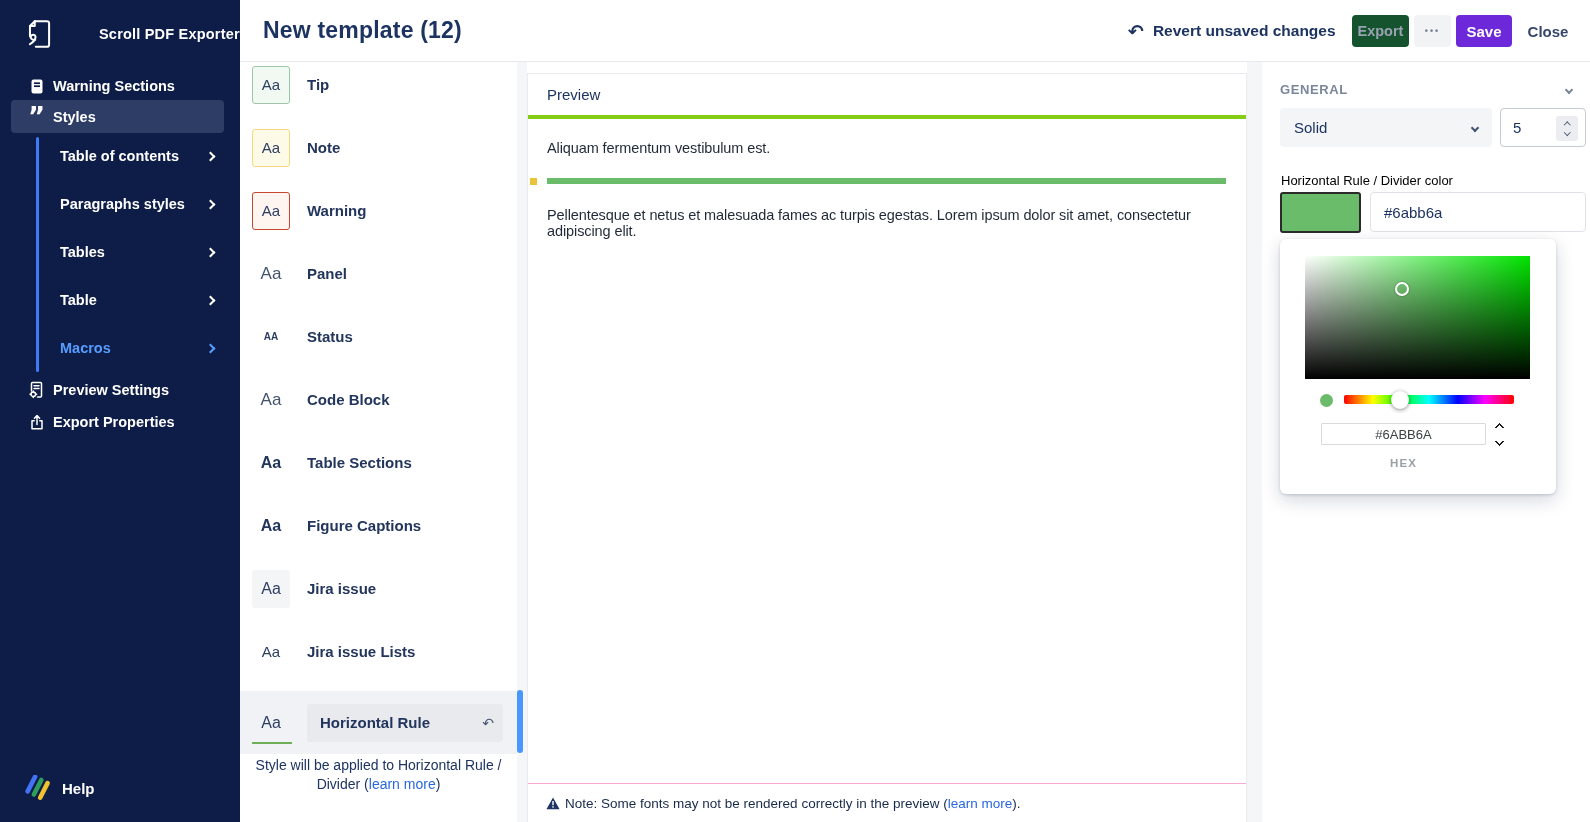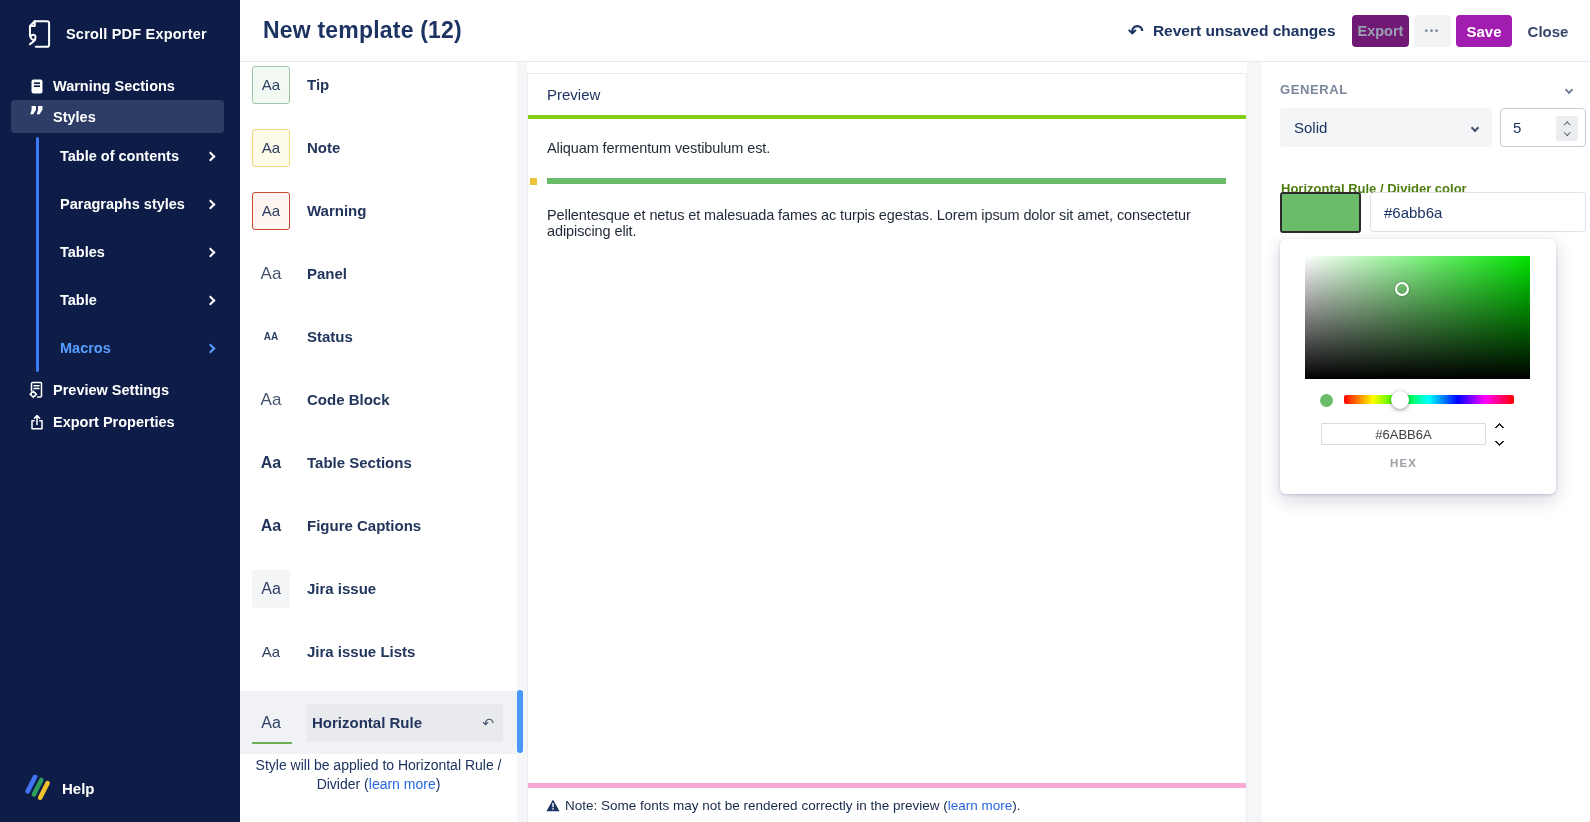--- a/index.html
+++ b/index.html
@@ -2,21 +2,21 @@
 <html><head>
 <meta charset="utf-8">
 <style>
   * { margin:0; padding:0; box-sizing:border-box; }
   html,body { width:1590px; height:822px; }
   body { font-family:"Liberation Sans","DejaVu Sans",sans-serif; background:#fff; }
   #app { position:relative; width:1590px; height:822px; overflow:hidden; background:#fff; }
 
   
   .sidebar { position:absolute; left:0; top:0; width:240px; height:822px; background:#0E1D47; color:#fff; }
-  .logo-row { position:absolute; left:0; top:10px; width:240px; height:48px; display:flex; align-items:center; }
+  .logo-row { position:absolute; left:0; top:10px; width:240px; height:48px; display:flex; align-items:center;gap:33px; }
   .logo-ic { margin-left:22px; width:34px; height:34px; }
   .logo-title { margin-left:10px; font-size:14.5px; font-weight:700; letter-spacing:.2px; }
   .nav-item { position:absolute; left:0; width:240px; height:32px; display:flex; align-items:center; cursor:pointer; font-size:14.5px; font-weight:700; }
   .nav-ic { width:17px; height:17px; margin-left:28px; margin-right:8px; flex:0 0 auto; display:flex; align-items:center; justify-content:center; }
   .nav-sel { position:absolute; left:11px; top:100px; width:213px; height:33px; background:#2E3D66; border-radius:4px; }
   .quote-glyph { font-size:26px; line-height:10px; font-weight:700; color:#fff; font-family:"DejaVu Sans",sans-serif; }
   .subline { position:absolute; left:36px; top:137px; width:3px; height:235px; background:#3E7BF8; border-radius:2px; }
   .sub-item { position:absolute; left:0; width:240px; height:30px; display:flex; align-items:center; cursor:pointer; font-size:14.5px; font-weight:700; color:#fff; }
   .sub-item .lbl { margin-left:60px; }
   .sub-item .chev { position:absolute; right:26px; }
@@ -28,23 +28,23 @@
   .chev.down { transform:rotate(45deg); }
   .chev.up { transform:rotate(-135deg); }
 
   
   .header { position:absolute; left:240px; top:0; width:1350px; height:62px; background:#fff; border-bottom:1px solid #E7E9EE; }
   .page-title { position:absolute; left:23px; top:17px; font-size:23px; font-weight:800; color:#1D3462; letter-spacing:.2px; }
   .revert { position:absolute; left:888px; top:0; height:62px; display:flex; align-items:center; cursor:pointer; color:#1D3462; }
   .revert .uic { font-size:19px; font-weight:700; margin-right:9px; line-height:1; font-family:"DejaVu Sans",sans-serif; }
   .revert .lbl { font-size:15.5px; font-weight:700; }
   .btn { position:absolute; top:15px; height:32px; border-radius:4px; border:none; display:flex; align-items:center; justify-content:center; font-family:inherit; cursor:pointer; }
-  .btn-export { left:1112px; width:57px; background:#701a75; color:#99A2B1; font-size:14.5px; font-weight:600; cursor:default; }
+  .btn-export { left:1112px; width:57px; background:#14532d; color:#99A2B1; font-size:14.5px; font-weight:600; cursor:default; }
   .btn-more { left:1174px; width:37px; background:#F2F3F5; color:#6F7C93; font-size:9px; letter-spacing:2px; font-weight:700; }
-  .btn-save { left:1216px; width:56px; background:#a21caf; color:#fff; font-size:15px; font-weight:700; }
+  .btn-save { left:1216px; width:56px; background:#6d28d9; color:#fff; font-size:15px; font-weight:700; }
   .btn-close { left:1282px; width:52px; background:transparent; color:#36456A; font-size:15px; font-weight:600; }
 
   
   .gap-strip { position:absolute; top:62px; height:760px; background:#F5F6F8; }
   .scroll-thumb { position:absolute; left:517px; top:690px; width:6px; height:63px; border-radius:3px; background:#4A96FF; cursor:pointer; }
 
   
   .list-panel { position:absolute; left:240px; top:62px; width:277px; height:760px; background:#fff; overflow:hidden; }
   .srow { position:absolute; left:0; width:277px; height:63px; cursor:pointer; }
   .sicon { position:absolute; left:12px; top:12.5px; width:38px; height:38px; display:flex; align-items:center; justify-content:center; font-size:15px; color:#2D3F63; border-radius:3px; }
@@ -53,51 +53,51 @@
   .sicon.warning { background:#FEF5F1; border:1px solid #C7462E; }
   .sicon.plain { font-size:17px; color:#44546F; }
   .sicon.smallcaps { font-size:10px; font-weight:700; }
   .sicon.boldAa { font-size:16px; font-weight:700; color:#22355C; }
   .sicon.graybox { background:#F4F5F7; font-size:16px; }
   .sicon.hr { font-size:16px; }
   .slabel { position:absolute; left:67px; top:0; height:63px; display:flex; align-items:center; font-size:15px; font-weight:700; color:#22355C; }
   .srow.selected { background:#F1F2F5; }
   .hr-underline { position:absolute; left:12px; top:51px; width:40px; height:2px; background:#6FAE58; }
   .label-strip { position:absolute; left:67px; top:12.5px; width:196px; height:38px; background:#E9EAEE; border-radius:3px; display:flex; align-items:center; }
-  .label-strip .txt { margin-left:5px; font-size:15px; font-weight:700; color:#22355C; }
+  .label-strip .txt { margin-left:13px; font-size:15px; font-weight:700; color:#22355C; }
   .label-strip .uic { position:absolute; right:9px; font-size:14px; color:#44546F; font-family:"DejaVu Sans",sans-serif; cursor:pointer; }
   .list-footer { position:absolute; left:0; top:694px; width:277px; text-align:center; font-size:14px; color:#1D3462; line-height:19px; padding:0 14px; }
   a.link { color:#2867DF; text-decoration:none; cursor:pointer; }
 
   
   .preview-card { position:absolute; left:527px; top:73px; width:720px; height:749px; background:#fff; border:1px solid #E9EBEE; border-bottom:none; }
   .preview-head { position:absolute; left:0; top:0; width:100%; height:45px; border-bottom:4px solid #84cc16; display:flex; align-items:center; }
   .preview-head .t { margin-left:19px; font-size:15px; color:#1D3462; }
   .pv-p { position:absolute; left:19px; width:680px; font-size:14.5px; color:#1F2937; letter-spacing:-.1px; }
   .pv-p1 { top:66px; }
   .pv-p2 { top:133px; }
   .pv-rule { position:absolute; left:19px; top:104px; width:679px; height:6px; }
   .pv-marker { position:absolute; left:2px; top:104px; width:7px; height:7px; background:#E9C43B; }
-  .pv-footer { position:absolute; left:0; top:709px; width:100%; height:40px; border-top:5px solid #f9a8d4; display:flex; align-items:center; }
+  .pv-footer { position:absolute; left:0; top:709px; width:100%; height:40px; border-top:1px solid #f9a8d4; display:flex; align-items:center; }
   .pv-footer .warn { margin-left:18px; margin-right:5px; display:flex; }
   .pv-footer .ntext { font-size:13.5px; color:#17294A; }
 
   
   .inspector { position:absolute; left:1262px; top:62px; width:328px; height:760px; background:#fff; }
   .sec-head { position:absolute; left:18px; top:20px; width:292px; display:flex; align-items:center; cursor:pointer; }
   .sec-head .t { font-size:13px; font-weight:700; color:#7A869A; letter-spacing:.6px; }
   .sec-head .chev { margin-left:auto; color:#7A869A; width:6px; height:6px; border-width:2px; }
   .sel { position:absolute; left:18px; top:46px; width:212px; height:39px; background:#F4F5F7; border-radius:4px; display:flex; align-items:center; cursor:pointer; }
   .sel .v { margin-left:14px; font-size:15px; color:#1D3462; }
   .sel .chev { margin-left:auto; margin-right:14px; color:#44546F; width:6px; height:6px; }
   .numwrap { position:absolute; left:238px; top:46px; width:86px; height:39px; background:#fff; border:1px solid #C5CBD3; border-radius:4px; }
   .numwrap input { position:absolute; left:12px; top:0; width:36px; height:100%; border:none; outline:none; font-size:15px; color:#1D3462; font-family:inherit; background:transparent; }
   .numstep { position:absolute; right:7px; top:7px; width:22px; height:25px; background:#ECEDF0; border-radius:3px; display:flex; flex-direction:column; align-items:center; justify-content:center; gap:3px; cursor:pointer; }
   .numstep .chev { width:4.5px; height:4.5px; border-width:1.6px; color:#505F79; }
-  .color-label { position:absolute; left:19px; top:119px; font-size:13px; font-weight:700; color:#4d7c0f; }
+  .color-label { position:absolute; left:19px; top:111px; font-size:13px; font-weight:400; color:#000000; }
   .swatch { position:absolute; left:18px; top:130px; width:81px; height:41px; border:2px solid #2B2B2B; border-radius:3px; cursor:pointer; }
   .hexfield { position:absolute; left:108px; top:130px; width:216px; height:40px; border:1px solid #DFE1E6; border-radius:4px; }
   .hexfield input { width:100%; height:100%; border:none; outline:none; padding-left:13px; font-size:15px; color:#1D3462; font-family:inherit; border-radius:4px; }
 
   
   .popup { position:absolute; left:1280px; top:239px; width:276px; height:255px; background:#fff; border-radius:6px; box-shadow:0 1px 3px rgba(9,30,66,.18), 0 6px 18px rgba(9,30,66,.18); }
   .satfield { position:absolute; left:25px; top:17px; width:225px; height:123px; cursor:crosshair;
     background:linear-gradient(to top,#000,rgba(0,0,0,0)),linear-gradient(to right,#fff,rgba(255,255,255,0)),#00e400; }
   .satpick { position:absolute; left:90px; top:26px; width:14px; height:14px; border:2px solid #fff; border-radius:50%; box-shadow:0 0 2px rgba(0,0,0,.45); }
   .curdot { position:absolute; left:40px; top:155px; width:13px; height:13px; border-radius:50%; }

